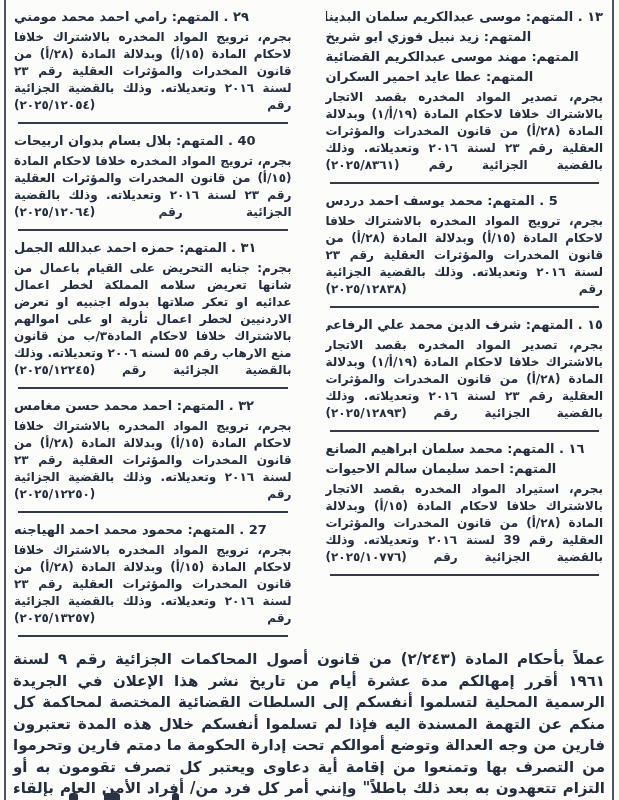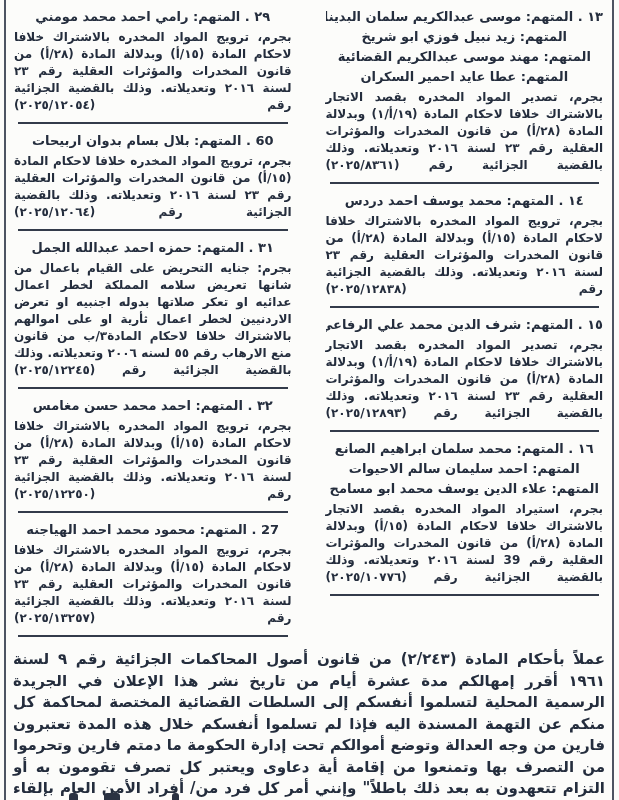--- a/index.html
+++ b/index.html
@@ -31,21 +31,21 @@
     display: flex;
     flex-direction: row;      
     gap: 34px;
     padding: 2px 16px 0 14px;
     align-items: flex-start;
   }
   .col { flex: 1 1 0; min-width: 0; }
 
   .entry { padding-top: 5px; }
   .head {
-    text-align: center;
+    text-align: left;
     font-weight: 700;
     font-size: 13px;
     line-height: 20px;
     white-space: nowrap;
     overflow: hidden;
   }
   .charge {
     margin: 2px 0 0 0;
     font-weight: 700;
     font-size: 12px;
@@ -97,45 +97,44 @@
     <div class="col">
         <section class="entry">
           <div class="head">١٣ . المتهم: موسى عبدالكريم سلمان البدينات</div>
           <div class="head">المتهم: زيد نبيل فوزي ابو شريخ</div>
           <div class="head">المتهم: مهند موسى عبدالكريم القضائية</div>
           <div class="head">المتهم: عطا عايد احمير السكران</div>
           <p class="charge">بجرم، تصدير المواد المخدره بقصد الاتجار بالاشتراك خلافا لاحكام المادة (١٩/أ/١) وبدلالة المادة (٢٨/أ) من قانون المخدرات والمؤثرات العقلية رقم ٢٣ لسنة ٢٠١٦ وتعديلاته. وذلك بالقضية الجزائية رقم (٢٠٢٥/٨٣٦١)</p>
           <div class="sep"></div>
         </section>
         <section class="entry">
-          <div class="head">١٤ . المتهم: محمد يوسف احمد دردس</div>
+          <div class="head">5 . المتهم: محمد يوسف احمد دردس</div>
           <p class="charge">بجرم، ترويج المواد المخدره بالاشتراك خلافا لاحكام المادة (١٥/أ) وبدلالة المادة (٢٨/أ) من قانون المخدرات والمؤثرات العقلية رقم ٢٣ لسنة ٢٠١٦ وتعديلاته. وذلك بالقضية الجزائية رقم (٢٠٢٥/١٢٨٣٨)</p>
           <div class="sep"></div>
         </section>
         <section class="entry">
           <div class="head">١٥ . المتهم: شرف الدين محمد علي الرفاعي</div>
           <p class="charge">بجرم، تصدير المواد المخدره بقصد الاتجار بالاشتراك خلافا لاحكام المادة (١٩/أ/١) وبدلالة المادة (٢٨/أ) من قانون المخدرات والمؤثرات العقلية رقم ٢٣ لسنة ٢٠١٦ وتعديلاته. وذلك بالقضية الجزائية رقم (٢٠٢٥/١٢٨٩٣)</p>
           <div class="sep"></div>
         </section>
         <section class="entry">
           <div class="head">١٦ . المتهم: محمد سلمان ابراهيم الصانع</div>
           <div class="head">المتهم: احمد سليمان سالم الاحيوات</div>
-          <div class="head">المتهم: علاء الدين يوسف محمد ابو مسامح</div>
           <p class="charge">بجرم، استيراد المواد المخدره بقصد الاتجار بالاشتراك خلافا لاحكام المادة (١٥/أ) وبدلالة المادة (٢٨/أ) من قانون المخدرات والمؤثرات العقلية رقم 39 لسنة ٢٠١٦ وتعديلاته. وذلك بالقضية الجزائية رقم (٢٠٢٥/١٠٧٧٦)</p>
           <div class="sep"></div>
         </section>
       </div>
     <div class="col">
         <section class="entry">
           <div class="head">٢٩ . المتهم: رامي احمد محمد مومني</div>
           <p class="charge">بجرم، ترويج المواد المخدره بالاشتراك خلافا لاحكام المادة (١٥/أ) وبدلالة المادة (٢٨/أ) من قانون المخدرات والمؤثرات العقلية رقم ٢٣ لسنة ٢٠١٦ وتعديلاته. وذلك بالقضية الجزائية رقم (٢٠٢٥/١٢٠٥٤)</p>
           <div class="sep"></div>
         </section>
         <section class="entry">
-          <div class="head">60 . المتهم: بلال بسام بدوان اربيحات</div>
+          <div class="head">40 . المتهم: بلال بسام بدوان اربيحات</div>
           <p class="charge">بجرم، ترويج المواد المخدره خلافا لاحكام المادة (١٥/أ) من قانون المخدرات والمؤثرات العقلية رقم ٢٣ لسنة ٢٠١٦ وتعديلاته. وذلك بالقضية الجزائية رقم (٢٠٢٥/١٢٠٦٤)</p>
           <div class="sep"></div>
         </section>
         <section class="entry">
           <div class="head">٣١ . المتهم: حمزه احمد عبدالله الجمل</div>
           <p class="charge">بجرم: جنايه التحريض على القيام باعمال من شانها تعريض سلامه المملكة لخطر اعمال عدائيه او تعكر صلاتها بدوله اجنبيه او تعرض الاردنيين لخطر اعمال ثأرية او على اموالهم بالاشتراك خلافا لاحكام المادة٣/ب من قانون منع الارهاب رقم ٥٥ لسنه ٢٠٠٦ وتعديلاته. وذلك بالقضية الجزائية رقم (٢٠٢٥/١٢٢٤٥)</p>
           <div class="sep"></div>
         </section>
         <section class="entry">
           <div class="head">٣٢ . المتهم: احمد محمد حسن مغامس</div>

